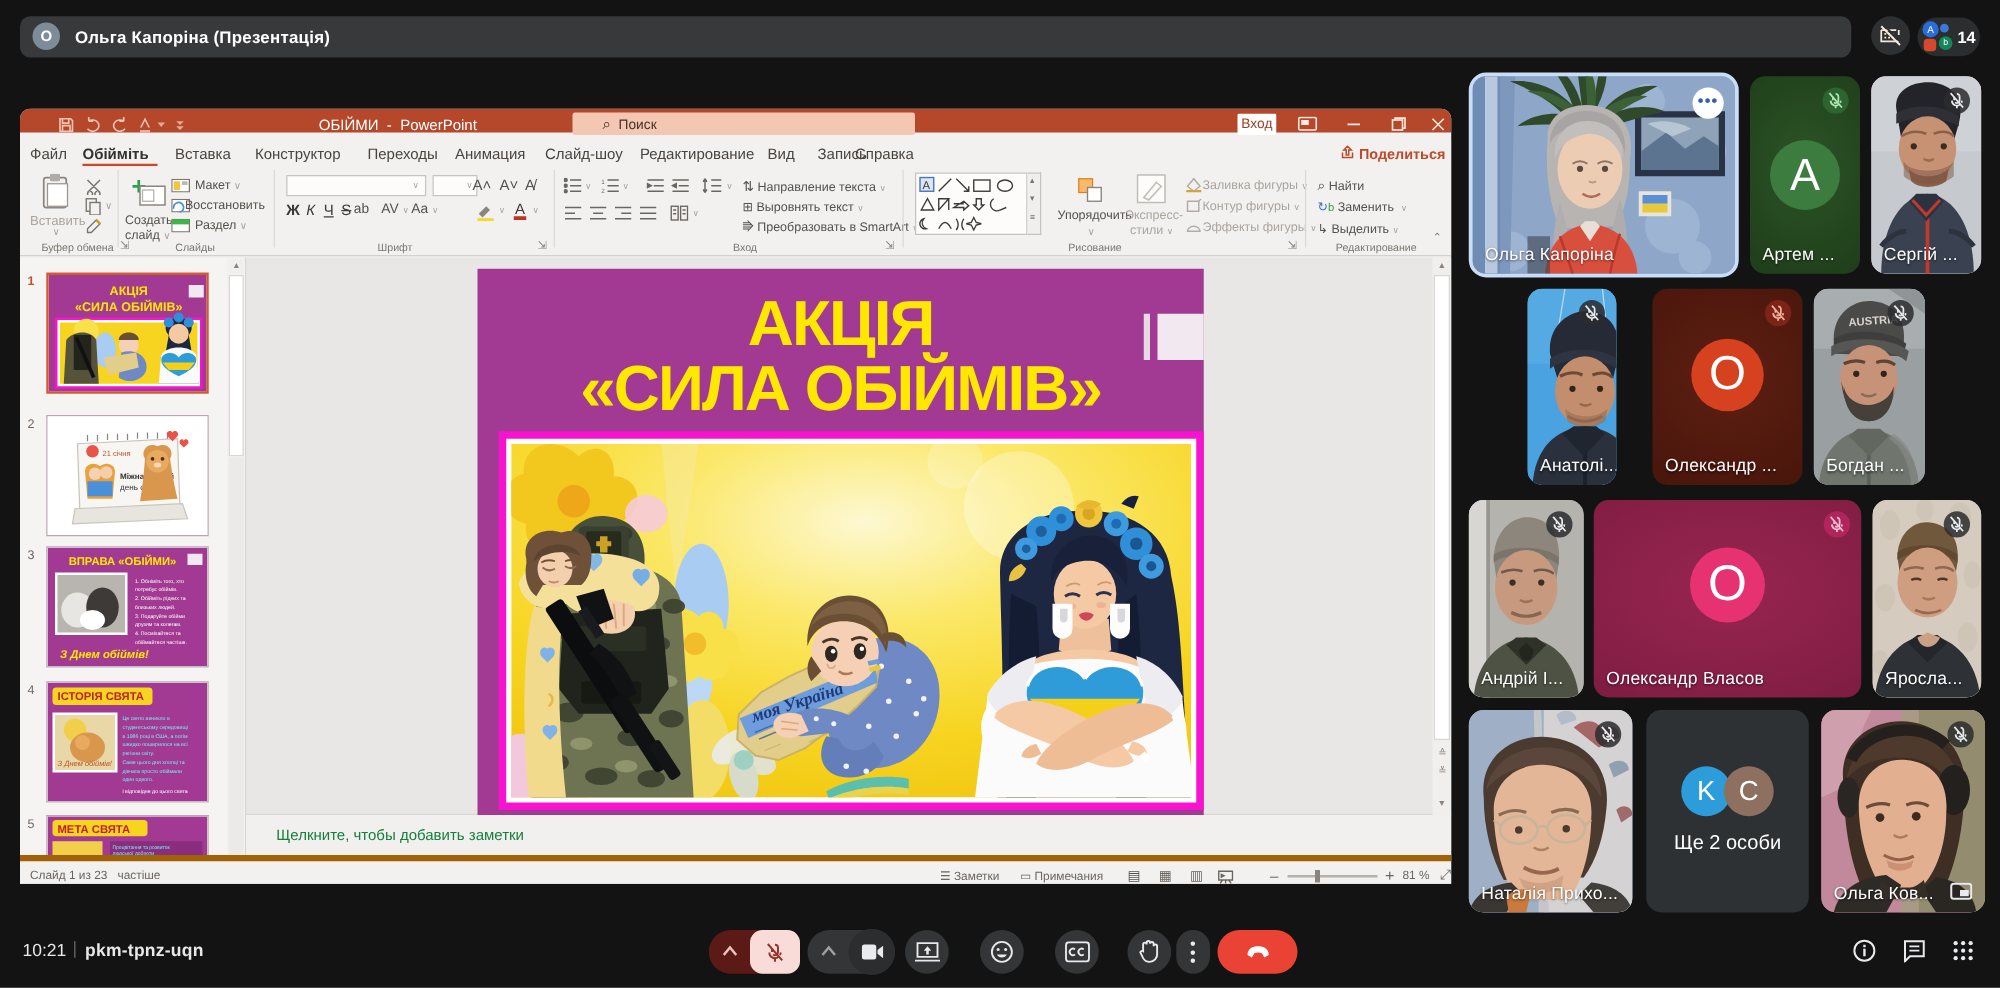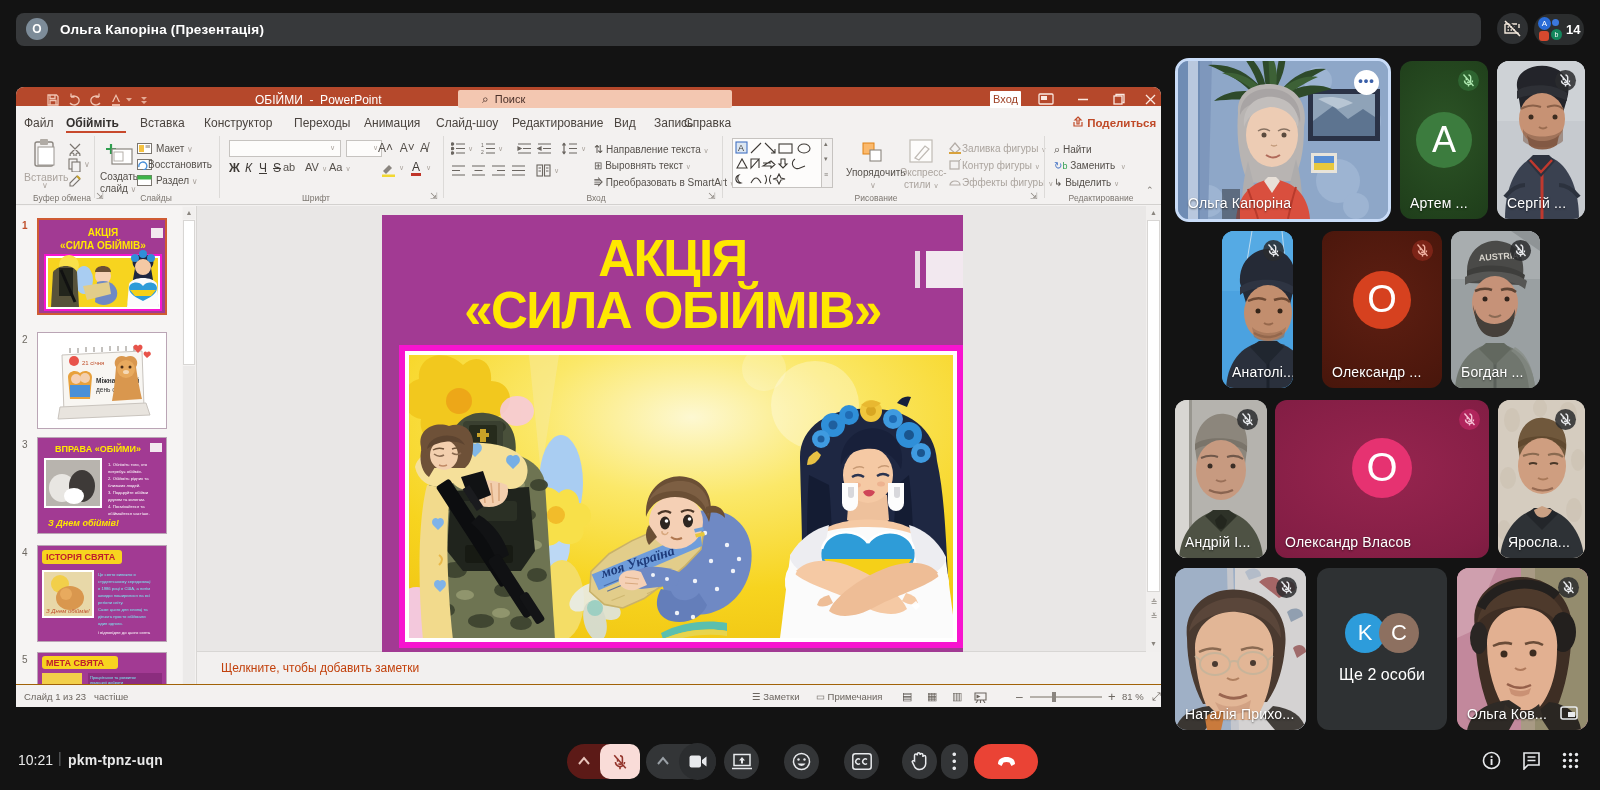--- a/index.html
+++ b/index.html
@@ -40,33 +40,33 @@
 
 
 #ppt-body { left:0; top:119px; width:100%; height:478px; background:#e9e7e6; }
 #thumbs { left:0; top:0; width:166px; height:478px; background:#f6f4f3; }
 #thumb-scroll { left:166px; top:0; width:14px; height:478px; background:#f4f2f1; }
 #thumb-sep { left:180px; top:0; width:1px; height:478px; background:#d8d6d4; }
 .thumb { position:absolute; left:21px; width:130px; height:97px; background:#fff; border:1px solid #baa5b5; overflow:hidden; }
 .tnum { position:absolute; left:6px; color:#6d6861; font-size:10px; }
 #canvas-scroll { left:1130px; top:0; width:15px; height:446px; background:#f1efee; }
 #notesbar { left:181px; top:445px; width:964px; height:33px; background:#f2f0ef; border-top:1px solid #d8d6d4;
-  color:#c2410c; font-size:12px; padding:9px 0 0 24px; }
+  color:#15803d; font-size:12px; padding:9px 0 0 24px; }
 
 
 #slide { left:366px; top:9px; width:581px; height:437px; background:#a23a93; }
 #slide .stitle { width:100%; text-align:center; color:#ffe800; font-weight:bold; left:0; }
 #slide-tab1 { left:533px; top:36px; width:5px; height:37px; background:#e9d9e5; }
 #slide-tab2 { left:544px; top:36px; width:37px; height:37px; background:#f2e8ef; }
 #pic { left:17px; top:130px; width:564px; height:303px; background:#f714cf; padding:6px; }
 #picw { width:100%; height:100%; background:#fff; padding:4px; }
 #picw svg { display:block; width:100%; height:100%; }
 
 
-#ppt-status { left:0; top:597px; width:100%; height:26px; background:#f3f1f0; border-top:1px solid #a16207;
+#ppt-status { left:0; top:597px; width:100%; height:26px; background:#f3f1f0; border-top:5px solid #a16207;
   color:#6b655f; font-size:9.5px; }
 .sic { position:absolute; color:#6b655f; font-size:9.5px; }
 
 
 .tile { position:absolute; border-radius:12px; overflow:hidden; background:#222; }
 .tname { position:absolute; left:10px; bottom:8px; color:#fff; font-size:14px; font-weight:500;
   text-shadow:0 1px 2px rgba(0,0,0,.6); letter-spacing:.2px; }
 .badge { position:absolute; top:9px; right:9px; width:21px; height:21px; border-radius:50%;
   background:rgba(42,44,46,.85); }
 .avcirc { position:absolute; border-radius:50%; color:#fff; text-align:center; }

